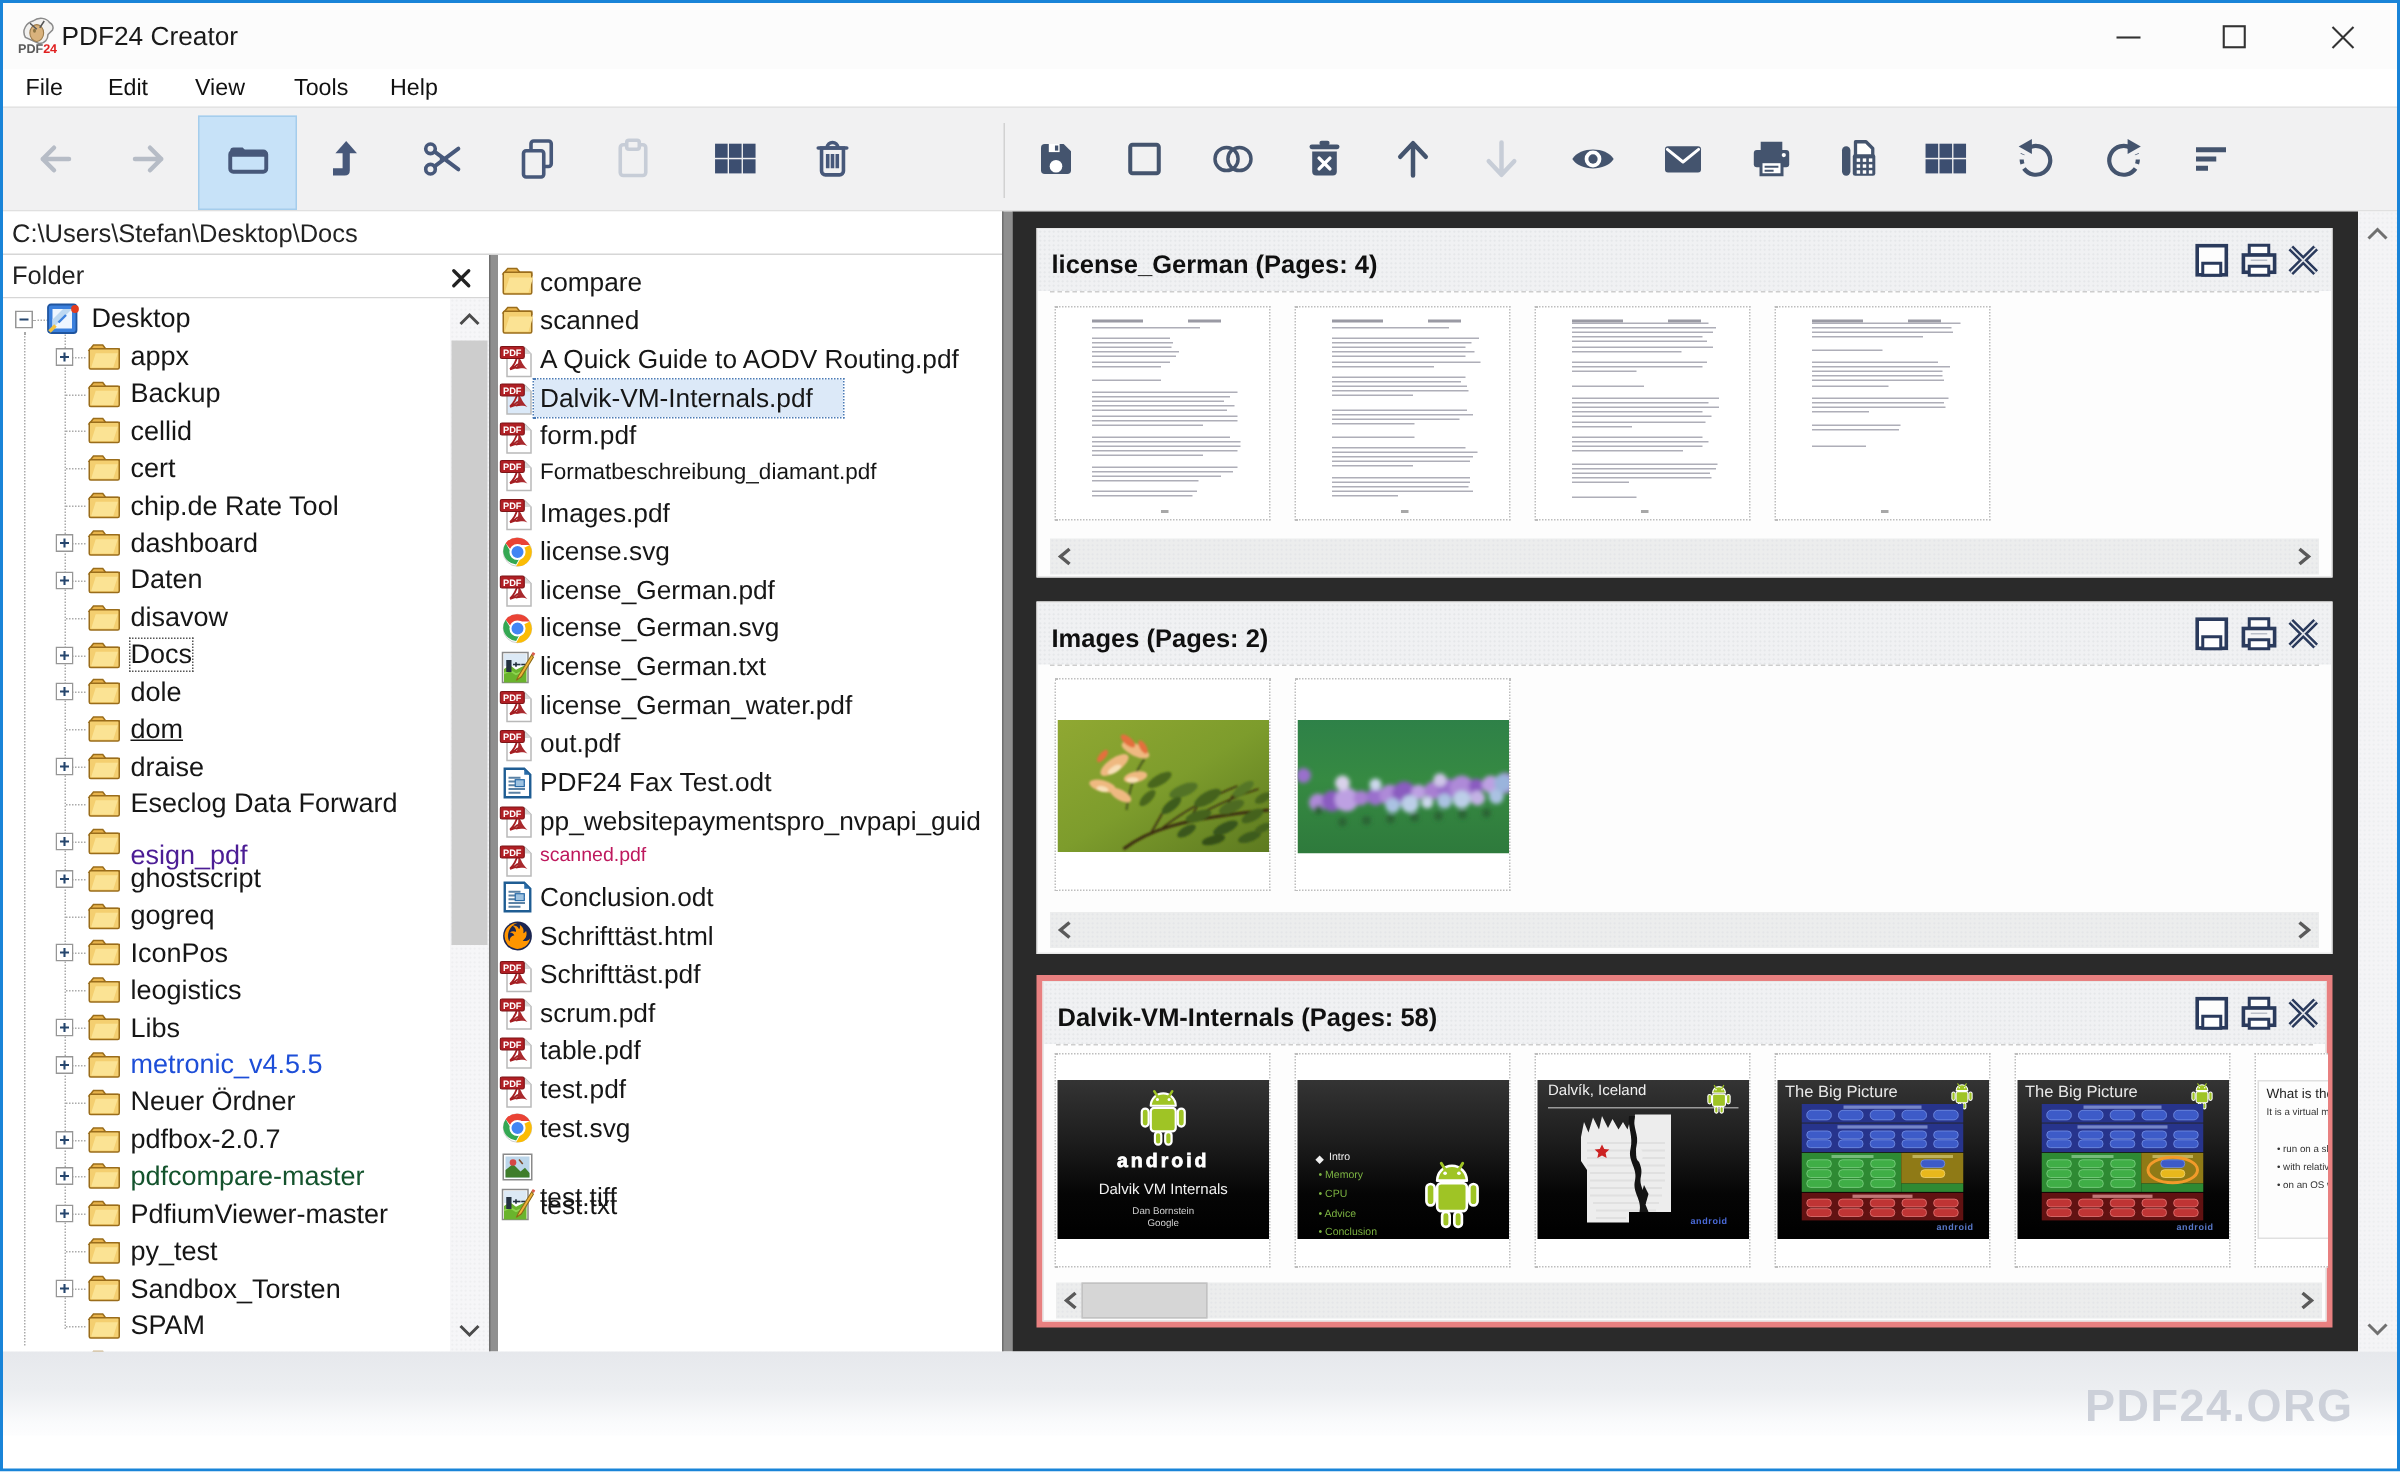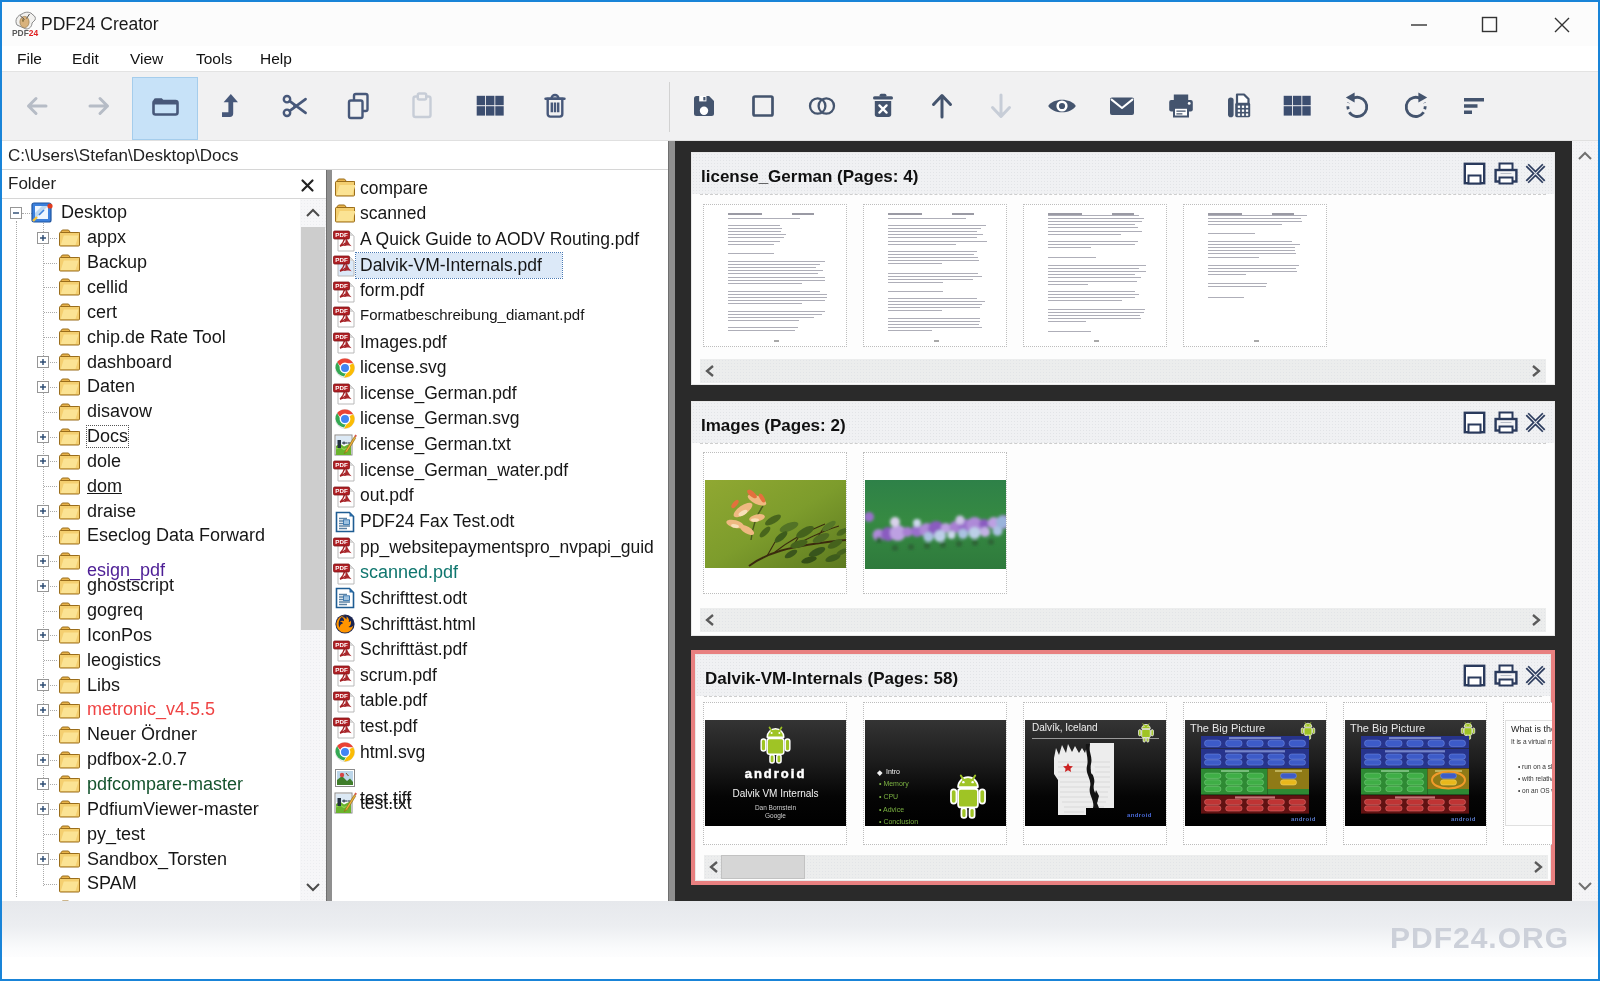--- a/index.html
+++ b/index.html
@@ -366,21 +366,21 @@
     <svg class="abs" style="left:37px;top:505px" width="12" height="12" viewBox="0 0 12 12">
       <rect x="0.5" y="0.5" width="11" height="11" fill="#fff" stroke="#969696"></rect>
       <path d="M3 6 h6" stroke="#26466e" stroke-width="1.4"></path>
       <path d="M6 3 v6" stroke="#26466e" stroke-width="1.4"></path>
     </svg>
     <svg class="abs" style="left:58px;top:501px" width="25" height="20" viewBox="0 0 25 20">
       <path d="M1.5 5.5 l2.8-3.5 h6.2 l2 2.6 h9 v1.9 z" fill="#e9b44c" stroke="#9a6d1b" stroke-width="1"></path>
       <rect x="1.5" y="4.5" width="20" height="13.5" rx="1" fill="#f4cf70" stroke="#9a6d1b" stroke-width="1"></rect>
       <path d="M2.8 17 l3-9.5 h14.7 l-3 9.5 z" fill="#fbe394"></path>
     </svg>
-    <div class="abs" style="left:87px;top:500px;font-size:18px;color:#ef4444;">metronic_v4.5.5</div>
+    <div class="abs" style="left:87px;top:500px;font-size:18px;color:#1d4ed8;">metronic_v4.5.5</div>
     <div class="abs" style="left:44px;top:536px;width:13px;height:1px;border-top:1px dotted #aaa"></div>
     <svg class="abs" style="left:58px;top:526px" width="25" height="20" viewBox="0 0 25 20">
       <path d="M1.5 5.5 l2.8-3.5 h6.2 l2 2.6 h9 v1.9 z" fill="#e9b44c" stroke="#9a6d1b" stroke-width="1"></path>
       <rect x="1.5" y="4.5" width="20" height="13.5" rx="1" fill="#f4cf70" stroke="#9a6d1b" stroke-width="1"></rect>
       <path d="M2.8 17 l3-9.5 h14.7 l-3 9.5 z" fill="#fbe394"></path>
     </svg>
     <div class="abs" style="left:87px;top:525px;font-size:18px;color:#161616;">Neuer Ördner</div>
     <div class="abs" style="left:44px;top:561px;width:13px;height:1px;border-top:1px dotted #aaa"></div>
     <svg class="abs" style="left:37px;top:555px" width="12" height="12" viewBox="0 0 12 12">
       <rect x="0.5" y="0.5" width="11" height="11" fill="#fff" stroke="#969696"></rect>
@@ -620,28 +620,28 @@
         <path d="M5 4 h12 l4 4 v15 h-16 z" fill="#ffffff" stroke="#b9b9b9" stroke-width="1"></path>
         <path d="M17 4 l4 4 h-4 z" fill="#d7d7d7"></path>
         <g fill="#a41e22">
           <path d="M12.1 9.2 c.9 2.1.5 5.9-1.1 8.8 2.6-.7 5.9-.6 7.6.3 -1.4-1.5-3.4-3.8-4.3-6.2 z" opacity=".95"></path>
           <path d="M12 9 c-.6 2.8-2.3 6.6-4.9 8.9 1.7-.4 3.7-1.6 5.2-3.1" stroke="#a41e22" stroke-width="1.2" fill="none"></path>
           <path d="M7 18.3 c1.8-.9 4.1-1.4 6.4-1.4" stroke="#a41e22" stroke-width="1.1" fill="none"></path>
         </g>
         <rect x="0.5" y="3" width="16" height="8" rx="1.2" fill="#b01f24" stroke="#7d1417" stroke-width=".8"></rect>
         <text x="8.5" y="9.4" font-family="Liberation Sans,sans-serif" font-size="6.2" font-weight="bold" fill="#fff" text-anchor="middle">PDF</text>
       </svg></div>
-    <div class="abs" style="left:28px;top:392px;font-size:18px;color:#0f766e;white-space:nowrap">scanned.pdf</div>
+    <div class="abs" style="left:28px;top:392px;font-size:13px;color:#be185d;white-space:nowrap">scanned.pdf</div>
     <div class="abs" style="left:1px;top:416px;width:24px;height:24px"><svg width="24" height="24" viewBox="0 0 24 24" style="">
         <path d="M3.5 2.5 h13 l4 4 v15 h-17 z" fill="#fff" stroke="#1f5d93" stroke-width="1.6"></path>
         <path d="M16.5 2.5 l4 4 h-4 z" fill="#2a6ca8"></path>
         <path d="M6 8.5 h8 M6 11 h11 M6 13.5 h11 M6 16 h11 M6 18.5 h8" stroke="#5b82a5" stroke-width="1.3"></path>
         <rect x="10.5" y="9.8" width="6" height="4.6" fill="#9ec2e0" stroke="#2a6ca8" stroke-width=".8"></rect>
       </svg></div>
-    <div class="abs" style="left:28px;top:418px;font-size:17.5px;color:#161616;white-space:nowrap">Schrifttest.odt</div>
+    <div class="abs" style="left:28px;top:418px;font-size:17.5px;color:#161616;white-space:nowrap">Conclusion.odt</div>
     <div class="abs" style="left:1px;top:442px;width:24px;height:24px"><svg width="24" height="24" viewBox="0 0 24 24" style="">
         <circle cx="12" cy="12" r="9.6" fill="#1b2550"></circle>
         <path d="M12 3.4 a8.6 8.6 0 1 0 8.4 10.2 c-1.4 1.7-3.3 2.1-4.9 1.5 2.6-1.7 3-4.4 2.2-6.6 -.5 1-1.1 1.4-1.9 1.6 .7-2.3-.3-4.4-2.4-5.6 .5 1.2.3 2.3-.3 3 -.9-1.9-2.7-2.6-4.5-2.4 1.9 1 2.6 2.6 2.4 4.1 -1.5-.7-3-.5-4.1.4 1.5.1 2.5.7 3 1.9 -2.2.4-3.3 2.1-3.2 4.2 C5.2 13.8 5 8.5 8.6 5.1 A8.6 8.6 0 0 1 12 3.4z" fill="#ff9500"></path>
       </svg></div>
     <div class="abs" style="left:28px;top:444px;font-size:17.5px;color:#161616;white-space:nowrap">Schrifttäst.html</div>
     <div class="abs" style="left:1px;top:468px;width:24px;height:24px"><svg width="24" height="24" viewBox="0 0 24 24" style="">
         <path d="M5 4 h12 l4 4 v15 h-16 z" fill="#ffffff" stroke="#b9b9b9" stroke-width="1"></path>
         <path d="M17 4 l4 4 h-4 z" fill="#d7d7d7"></path>
         <g fill="#a41e22">
           <path d="M12.1 9.2 c.9 2.1.5 5.9-1.1 8.8 2.6-.7 5.9-.6 7.6.3 -1.4-1.5-3.4-3.8-4.3-6.2 z" opacity=".95"></path>
@@ -688,21 +688,21 @@
         <text x="8.5" y="9.4" font-family="Liberation Sans,sans-serif" font-size="6.2" font-weight="bold" fill="#fff" text-anchor="middle">PDF</text>
       </svg></div>
     <div class="abs" style="left:28px;top:546px;font-size:17.5px;color:#161616;white-space:nowrap">test.pdf</div>
     <div class="abs" style="left:1px;top:570px;width:24px;height:24px"><svg width="24" height="24" viewBox="0 0 24 24" style="">
         <circle cx="12" cy="12" r="9.5" fill="#fff" stroke="#c9c9c9" stroke-width=".6"></circle>
         <path fill="#ea4335" d="M12 2.5 a9.5 9.5 0 0 1 8.2 4.75 H12 a4.75 4.75 0 0 0-4.5 3.3 L4.1 6.1 A9.5 9.5 0 0 1 12 2.5z"></path>
         <path fill="#34a853" d="M2.5 12 a9.5 9.5 0 0 1 1.6-5.9 l3.6 6.3 a4.75 4.75 0 0 0 6.1 3 l-2.7 5 A9.5 9.5 0 0 1 2.5 12z"></path>
         <path fill="#fbbc05" d="M20.2 7.25 a9.5 9.5 0 0 1-9.1 14.2 l3.6-6.3 a4.75 4.75 0 0 0 .2-5.15z"></path>
         <circle cx="12" cy="12" r="4.7" fill="#4285f4" stroke="#fff" stroke-width="1.4"></circle>
       </svg></div>
-    <div class="abs" style="left:28px;top:572px;font-size:17.5px;color:#161616;white-space:nowrap">html.svg</div>
+    <div class="abs" style="left:28px;top:572px;font-size:17.5px;color:#161616;white-space:nowrap">test.svg</div>
     <div class="abs" style="left:1px;top:596px;width:24px;height:24px"><svg width="24" height="24" viewBox="0 0 24 24" style="">
         <rect x="2.5" y="3.5" width="19" height="17" fill="#fff" stroke="#8a8a8a" stroke-width="1"></rect>
         <rect x="4" y="5" width="16" height="14" fill="#bcd6ea"></rect>
         <path d="M4 19 v-5 l5-4 5 5 3-2.5 3 3.5 v3 z" fill="#3f7d2a"></path>
         <circle cx="9" cy="9" r="2.2" fill="#d64545"></circle>
         <path d="M13 7 l2.5 3" stroke="#7a4a2a" stroke-width="1"></path>
       </svg></div>
     <div class="abs" style="left:28px;top:618px;font-size:17.5px;color:#161616;white-space:nowrap">test.tiff</div>
     <div class="abs" style="left:1px;top:621px;width:24px;height:24px"><svg width="24" height="24" viewBox="0 0 24 24" style="">
         <rect x="2" y="2" width="17" height="20" fill="#fdfdfd" stroke="#8a8a8a" stroke-width="1"></rect>

